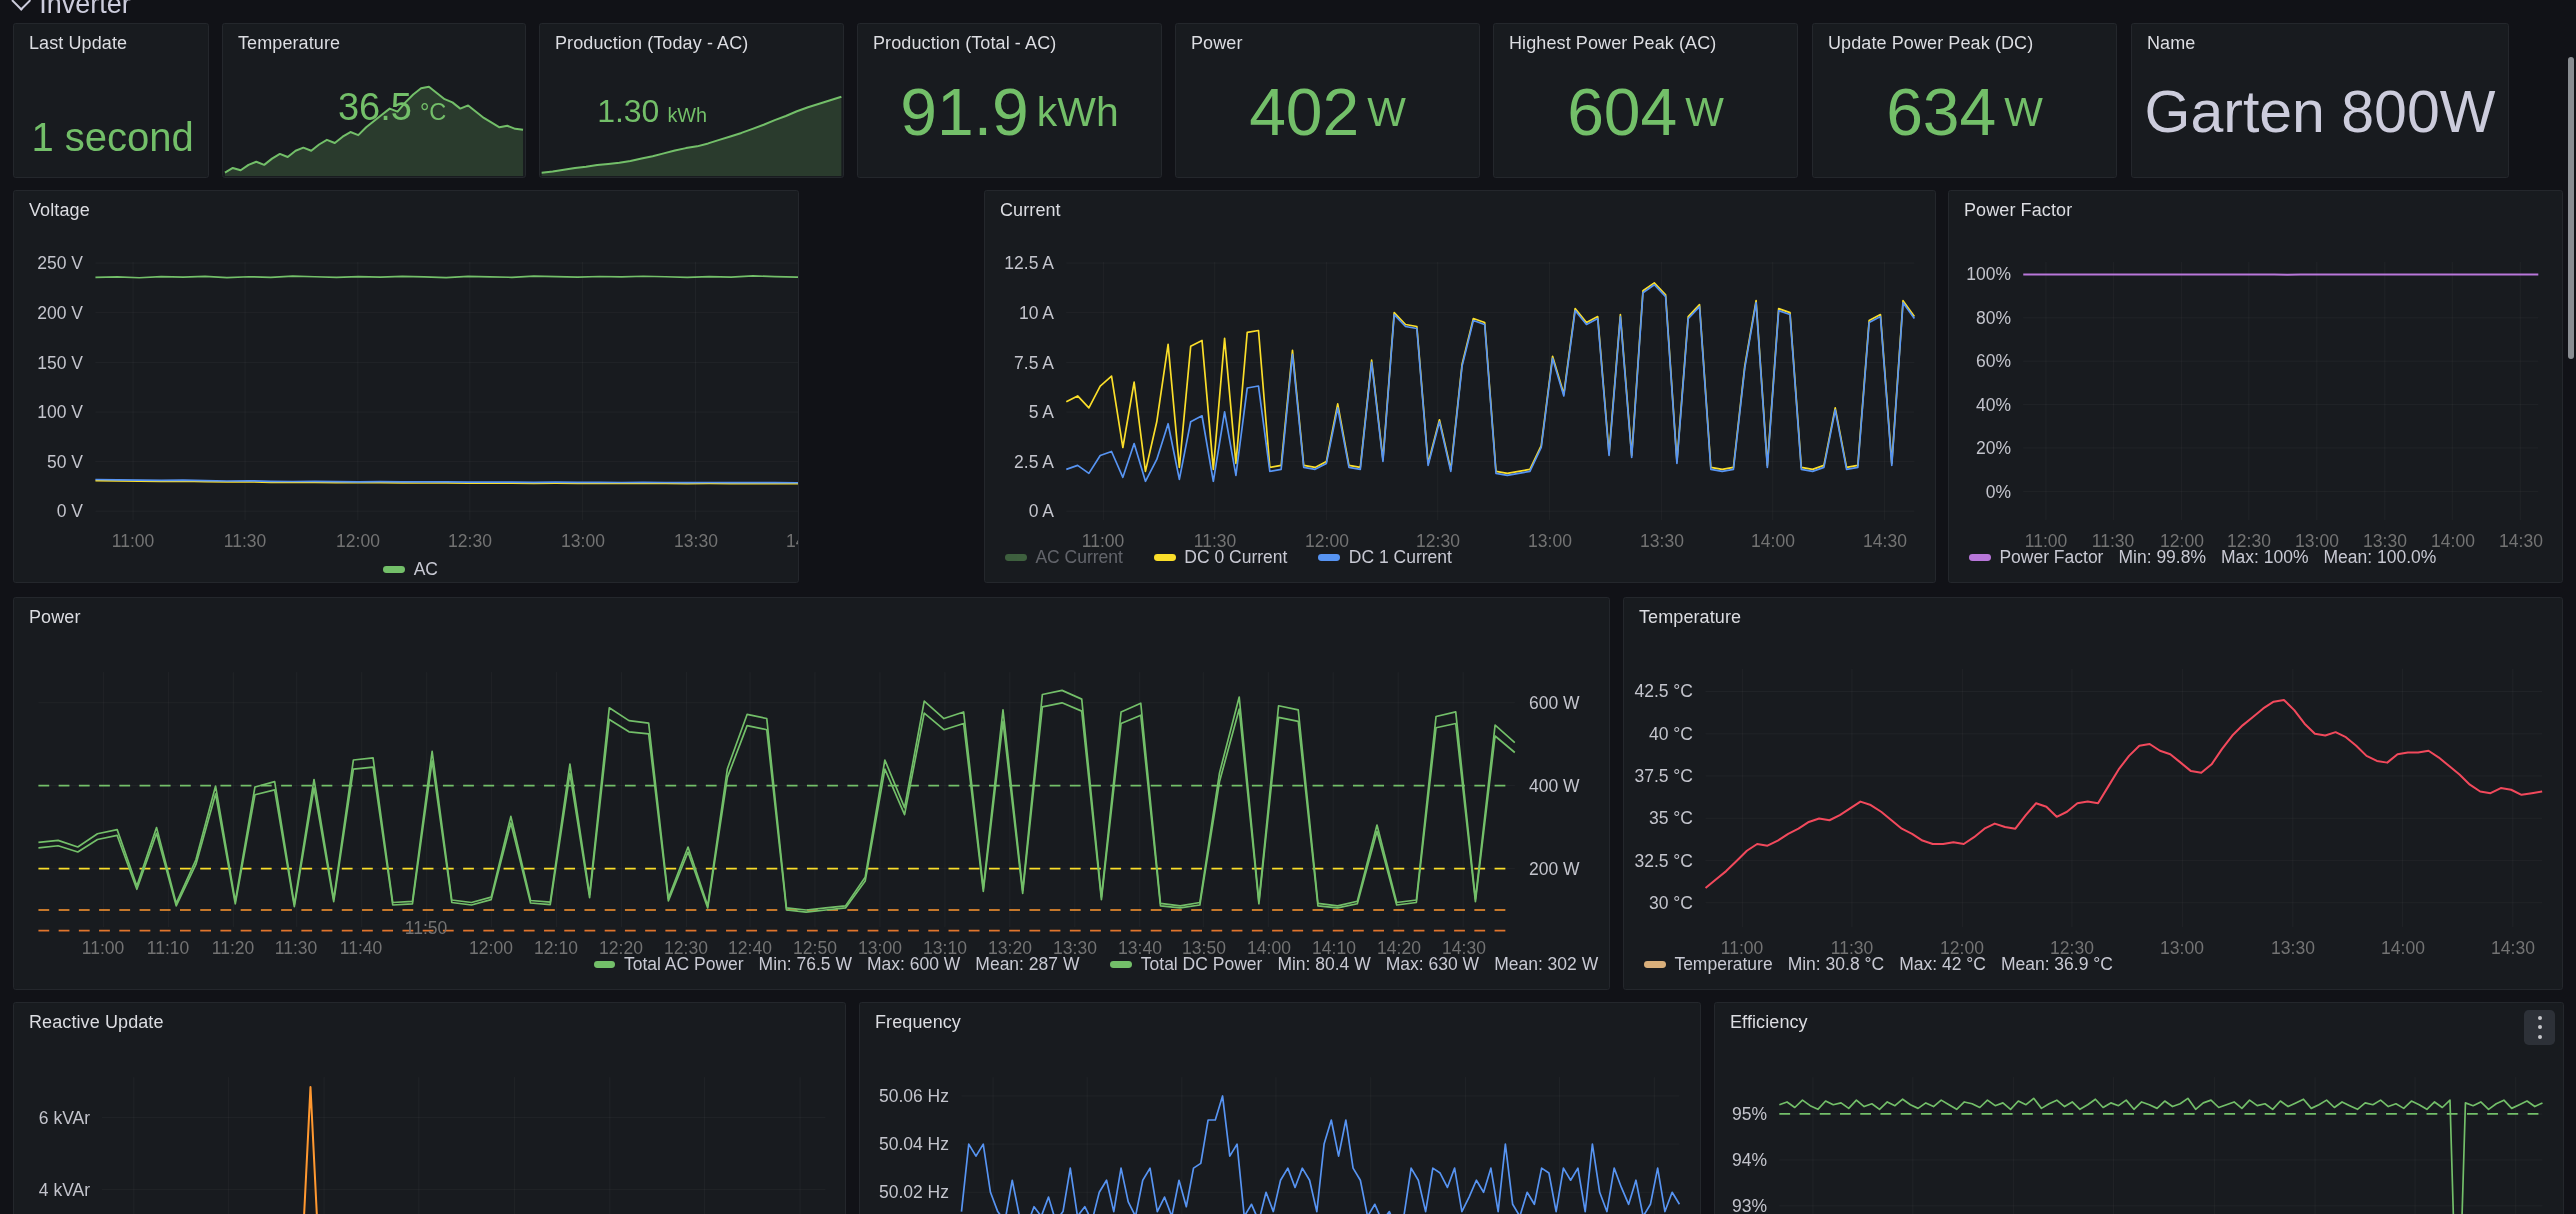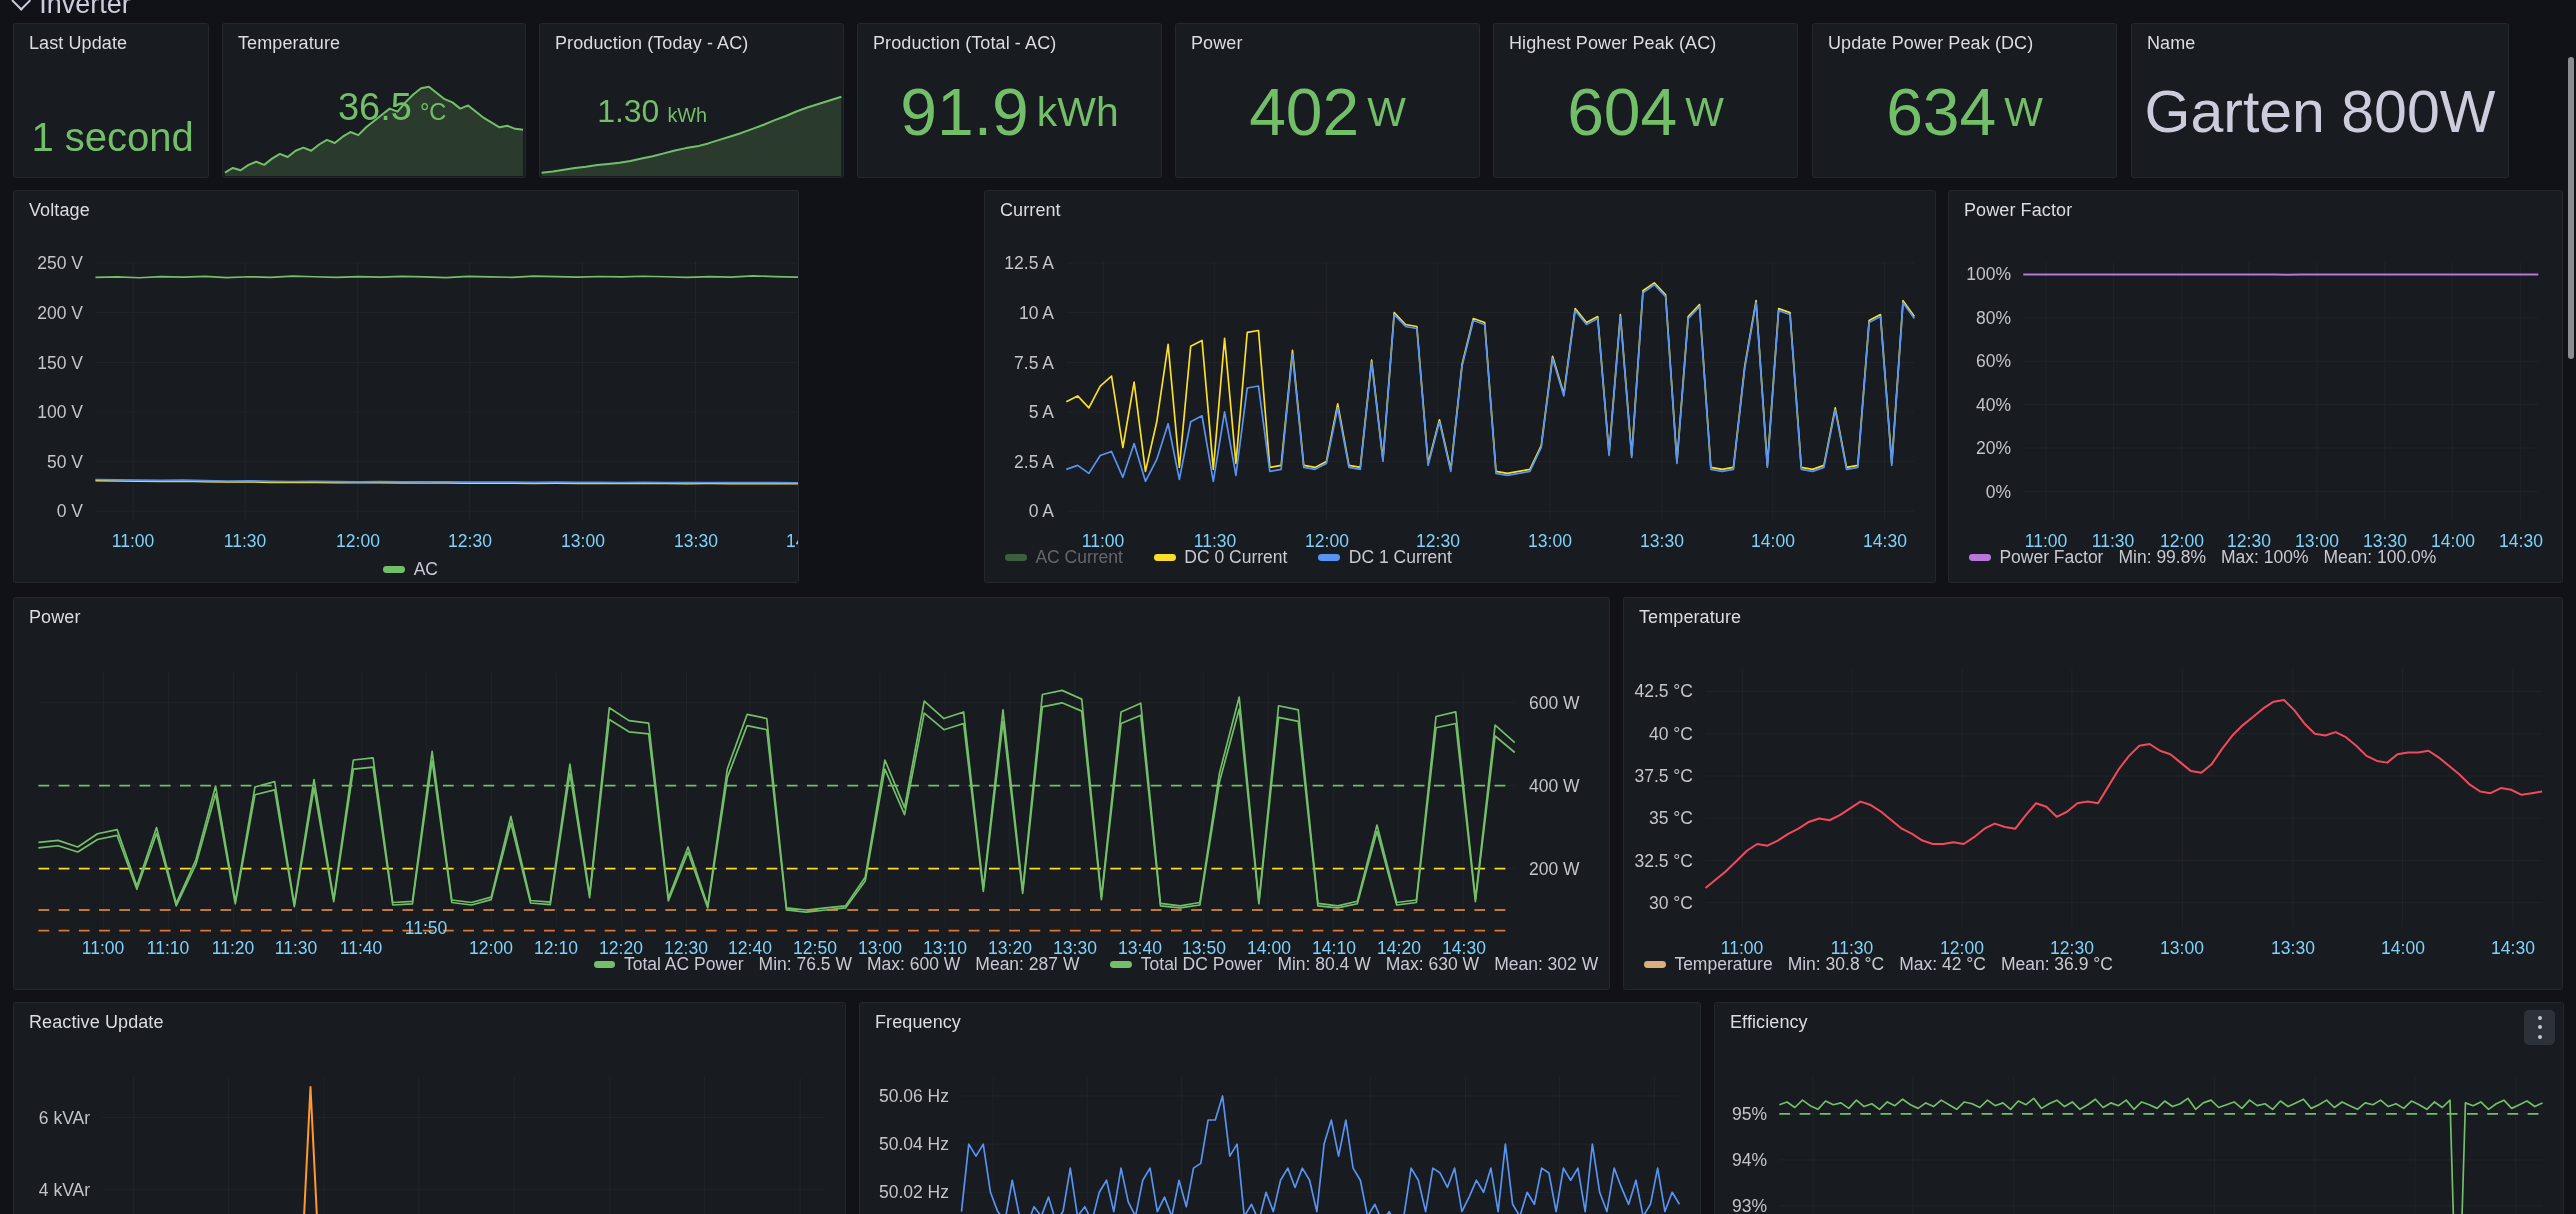--- a/index.html
+++ b/index.html
@@ -1,21 +1,21 @@
 <!DOCTYPE html>
 <html style="font-size:10.8px"><head>
 <meta charset="utf-8">
 <style>
   html,body{margin:0;padding:0;background:#111217;width:2576px;height:1214px;overflow:hidden;
     font-family:"Liberation Sans",sans-serif;-webkit-font-smoothing:antialiased;}
   .panel{position:absolute;background:#181b1f;border:0.7px solid #24272c;border-radius:2.7px;box-sizing:border-box;}
   .p-title{position:absolute;top:9.4px;left:15px;font-size:18px;font-weight:500;color:#dcdde2;z-index:5;letter-spacing:0.1px;}
   .chart-body{position:absolute;inset:0;overflow:hidden;}
   .axis-y{position:absolute;font-size:17.5px;color:#c3c4cc;text-align:right;line-height:20px;}
-  .axis-x{position:absolute;font-size:17.5px;color:#7dd3fc;transform:translateX(-50%);white-space:nowrap;}
+  .axis-x{position:absolute;font-size:17.5px;color:#737373;transform:translateX(-50%);white-space:nowrap;}
   .legend{position:absolute;left:20px;right:10.8px;display:flex;gap:31px;align-items:center;font-size:17.5px;color:#c8c9d3;white-space:nowrap;}
   .lg-item{display:flex;align-items:center;}
   .lg-item .sw{display:inline-block;width:21.6px;height:6.7px;border-radius:3.4px;margin-right:8.8px;}
   .lg-item .lstat{margin-left:15px;}
   .dim{opacity:.42;}
   .stat-num{position:absolute;display:flex;align-items:baseline;color:#73bf69;font-weight:500;z-index:4;}
   .stat-num .unit{font-size:.62em;margin-left:8px;}
   .v-bl{left:17.5px;bottom:17.5px;font-size:40px;}
   .v-temp{left:56%;transform:translateX(-50%);top:62px;font-size:38px;}
   .v-prod{left:37%;transform:translateX(-50%);top:69px;font-size:32px;}

